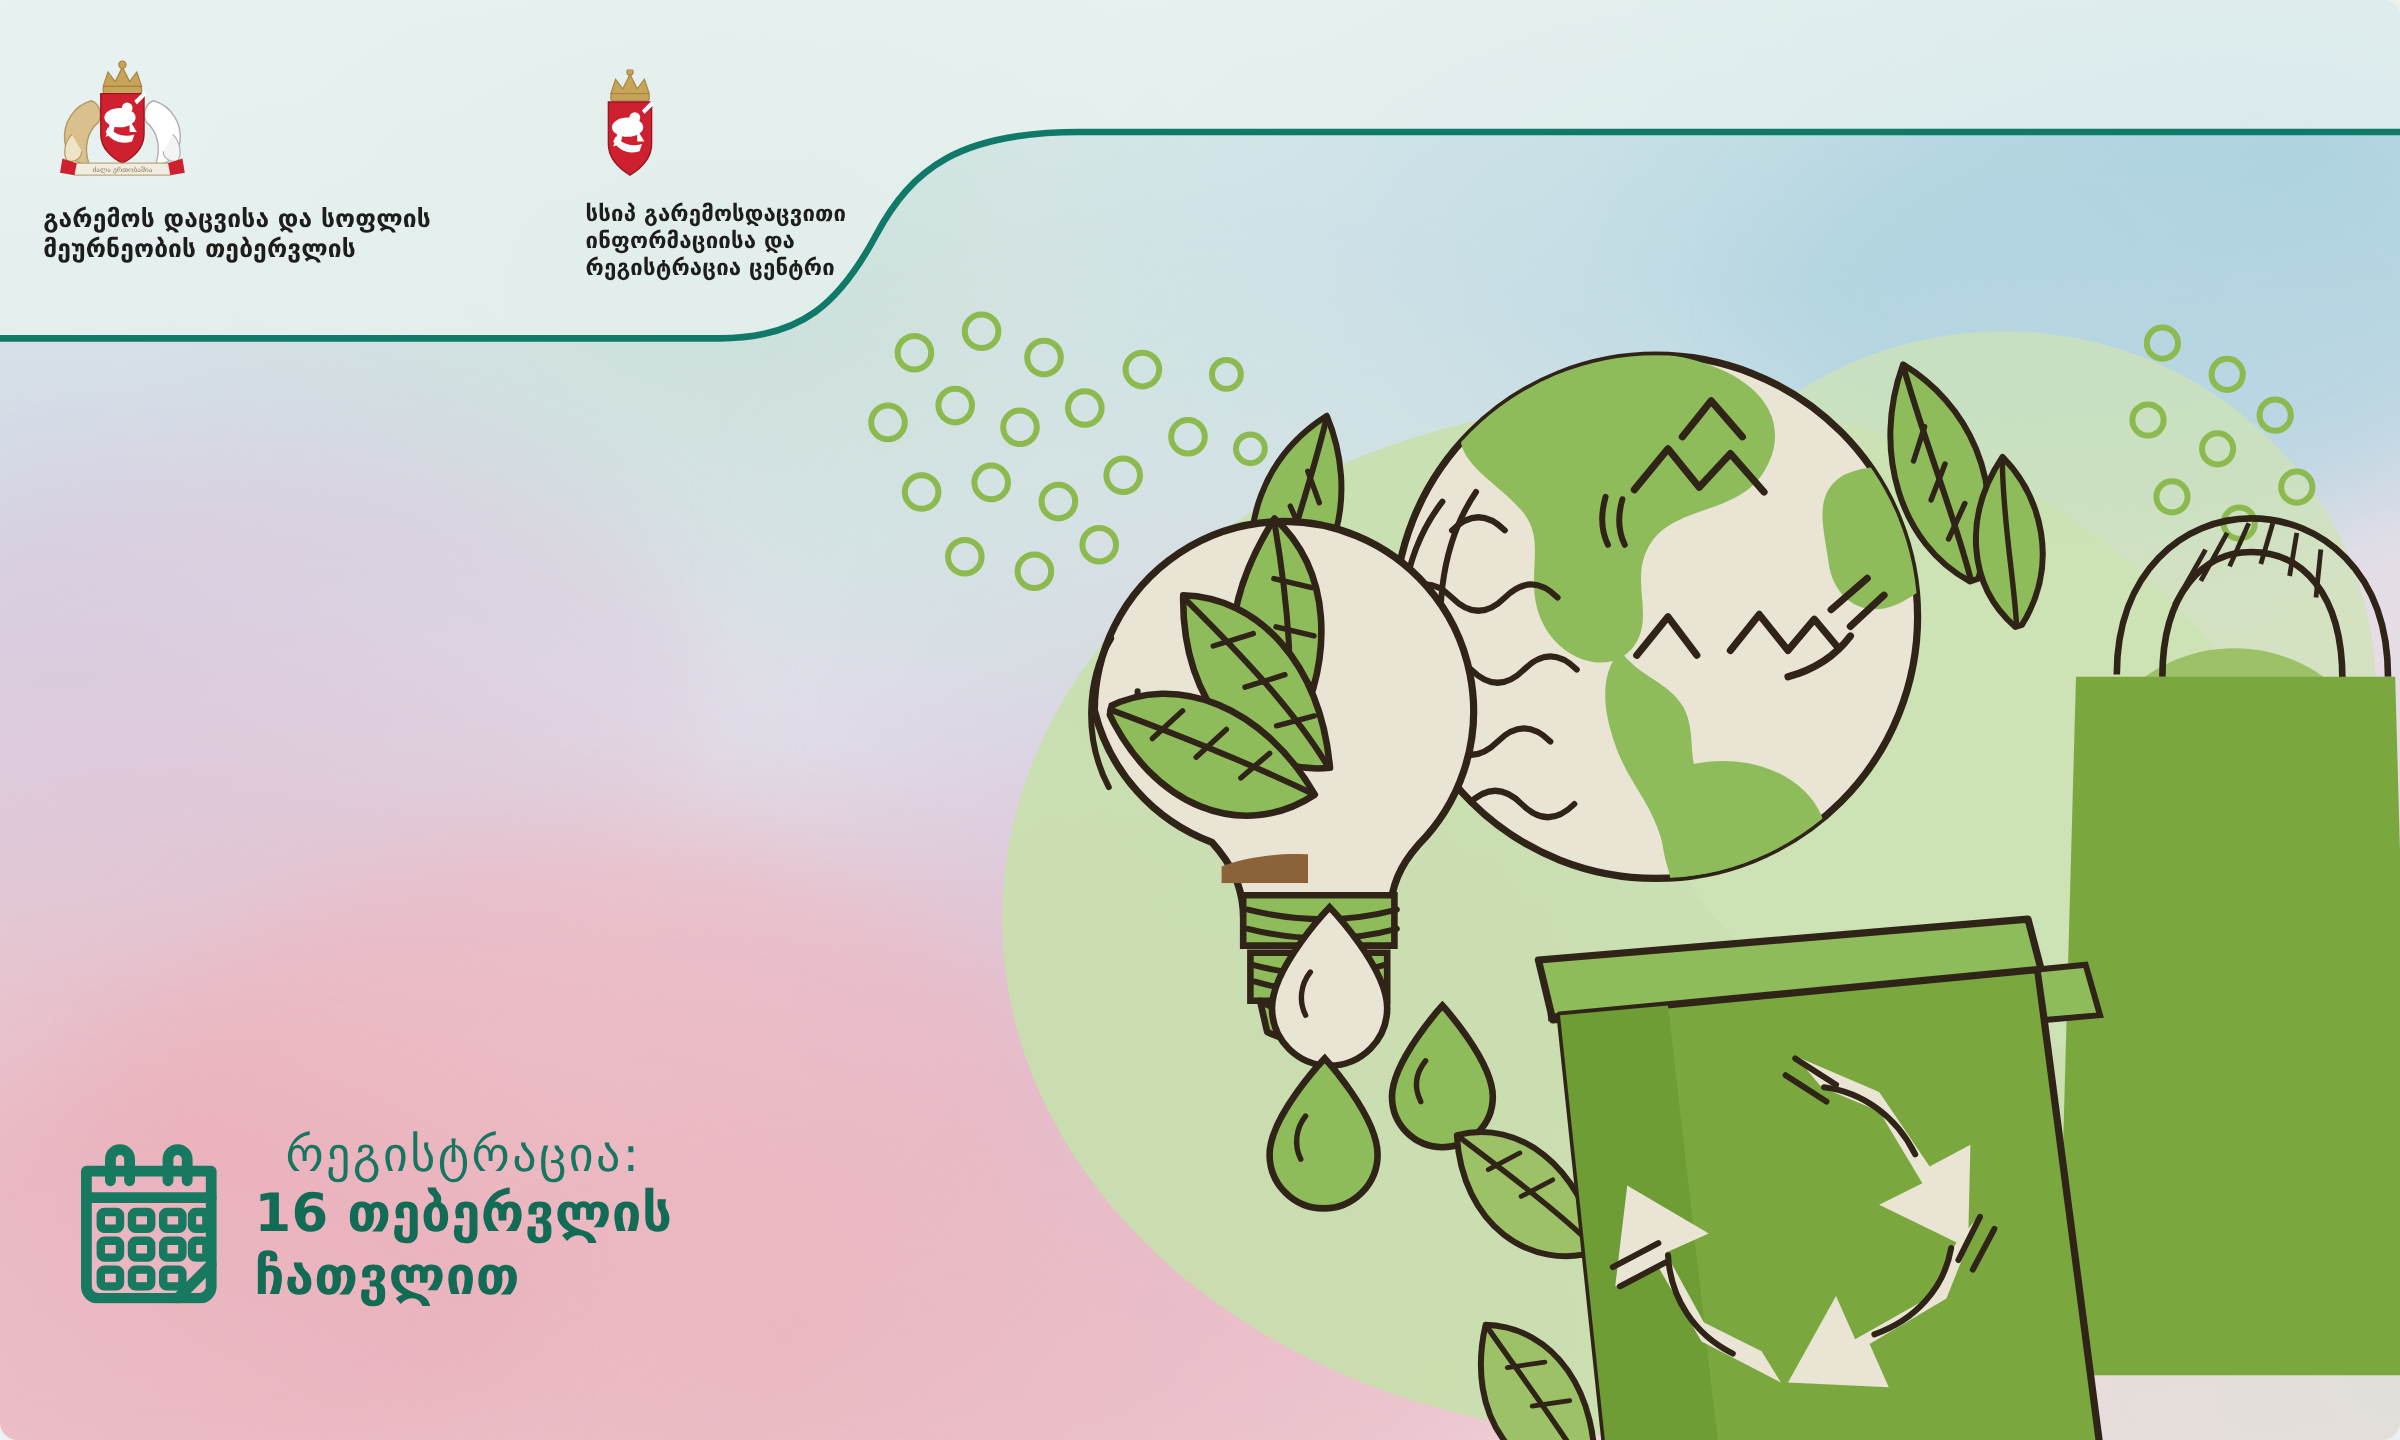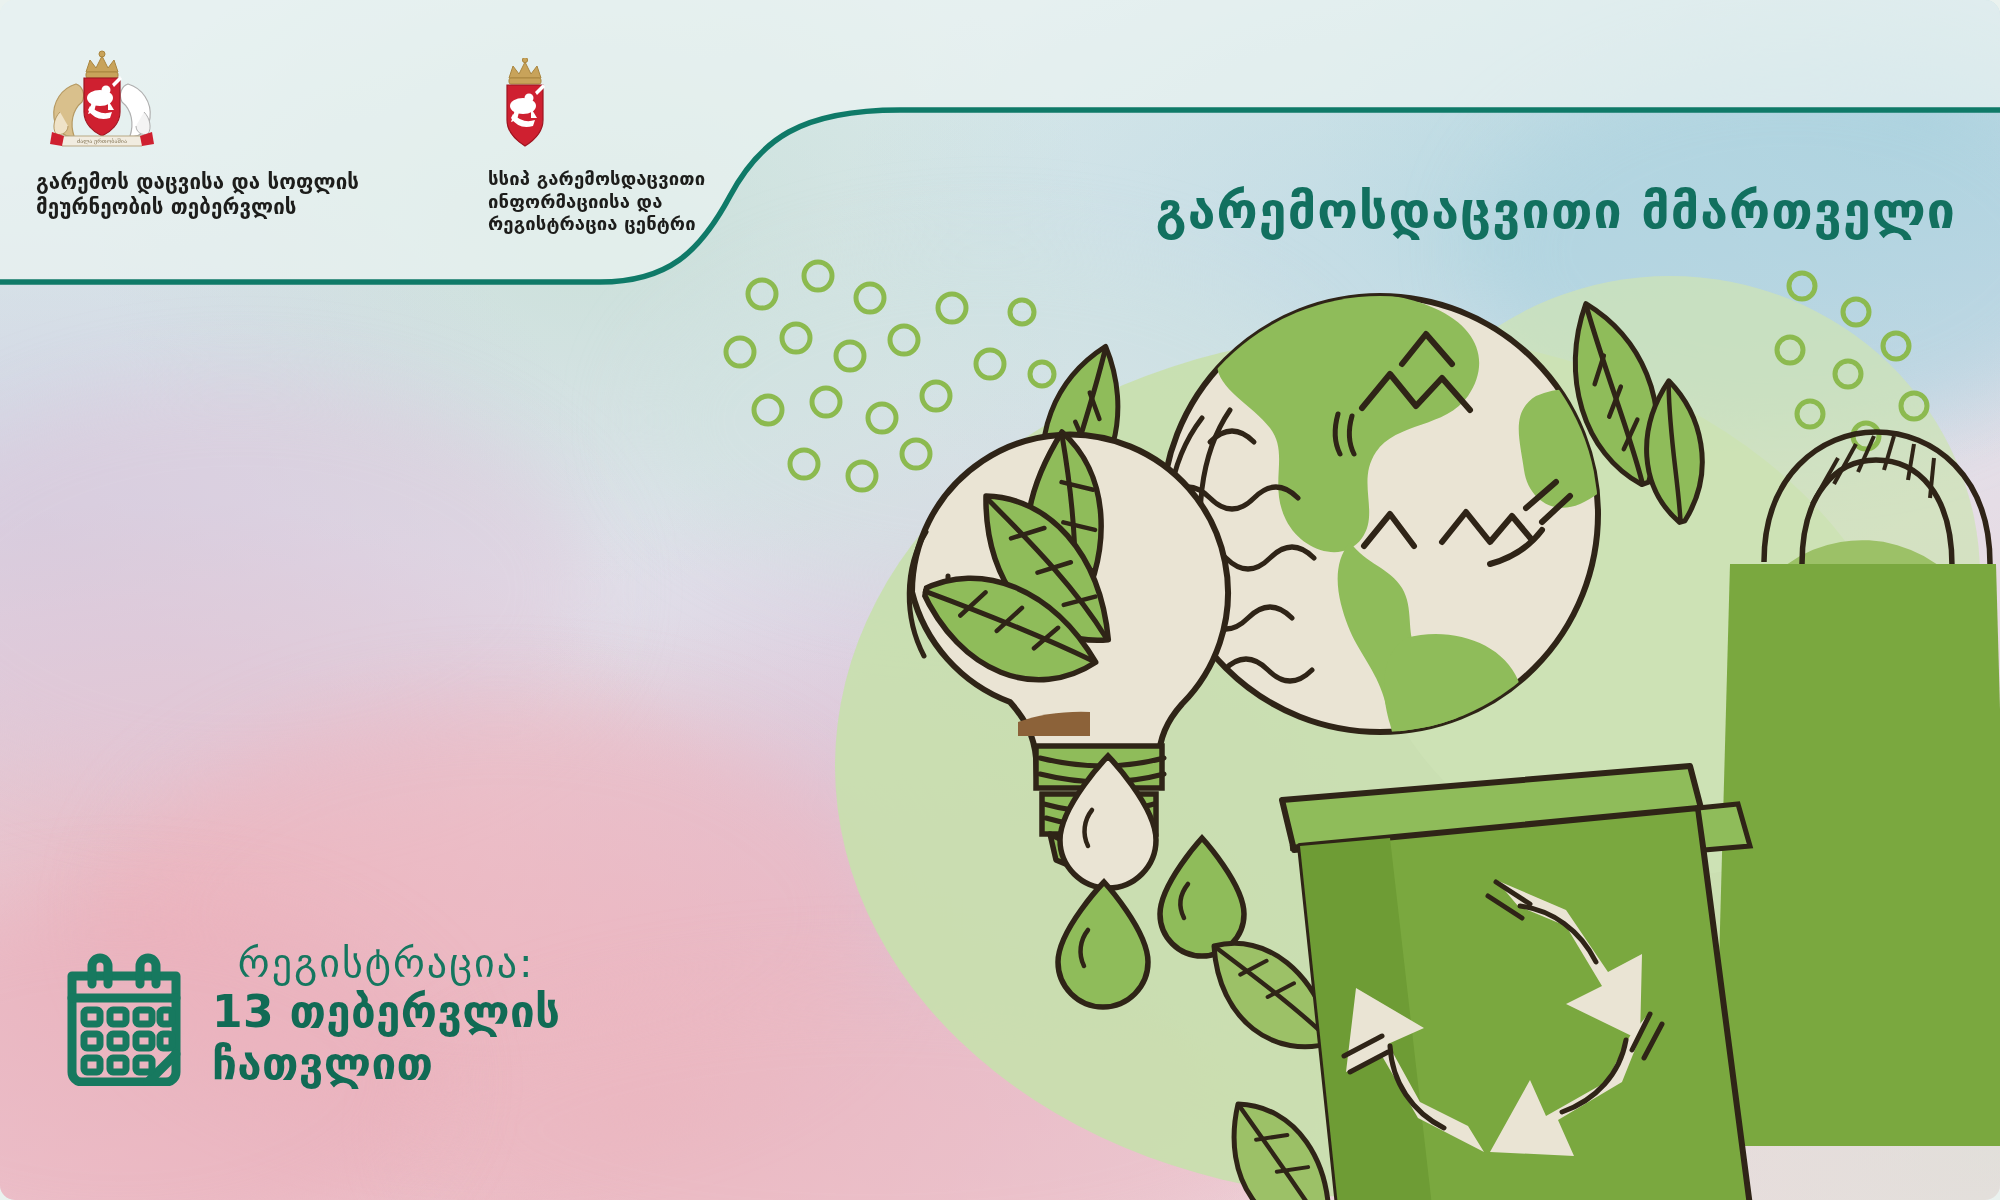--- a/index.html
+++ b/index.html
@@ -372,21 +372,20 @@
         <path d="M21 56 q 10 10 22 6 l -2 6 q -14 4 -22 -8 z"></path>
         <path d="M43 34 l 8 -8 l 2 3 l -8 8 z"></path>
       </g>
     </svg>
     <div class="logo-text" style="margin-top:14px;">სსიპ გარემოსდაცვითი</div>
     <div class="logo-text">ინფორმაციისა და</div>
     <div class="logo-text">რეგისტრაცია ცენტრი</div>
   </div>
 
   <div class="title-wrap" style="right:44px;top:176px;">
-    <div class="title-line2">გარემოსდაცვითი მმართველი</div>
   </div>
 
   <div class="reg-wrap" style="left:62px;top:940px;">
     <svg width="124" height="136" viewBox="0 0 124 136" style="margin-top:10px;">
       <g fill="none" stroke="#17795f" stroke-width="9" stroke-linejoin="round" stroke-linecap="round">
         <path d="M10 26 h104 v96 a10 10 0 0 1 -10 10 h-84 a10 10 0 0 1 -10 -10 z"></path>
         <path d="M10 48 h104"></path>
         <path d="M30 34 v-18 a8 8 0 0 1 16 0 v18"></path>
         <path d="M78 34 v-18 a8 8 0 0 1 16 0 v18"></path>
         <path d="M86 132 l 28 -28"></path>
@@ -400,18 +399,18 @@
         <rect x="48" y="84" width="16" height="14" rx="3"></rect>
         <rect x="74" y="84" width="16" height="14" rx="3"></rect>
         <rect x="98" y="84" width="12" height="14" rx="3"></rect>
         <rect x="22" y="108" width="16" height="14" rx="3"></rect>
         <rect x="48" y="108" width="16" height="14" rx="3"></rect>
         <rect x="74" y="108" width="16" height="14" rx="3"></rect>
       </g>
     </svg>
     <div class="reg-text">
       <div class="reg-label">რეგისტრაცია:</div>
-      <div class="reg-date">13 თებერვლის</div>
+      <div class="reg-date">16 თებერვლის</div>
       <div class="reg-date">ჩათვლით</div>
     </div>
   </div>
 
 </div>
 
 </body></html>

